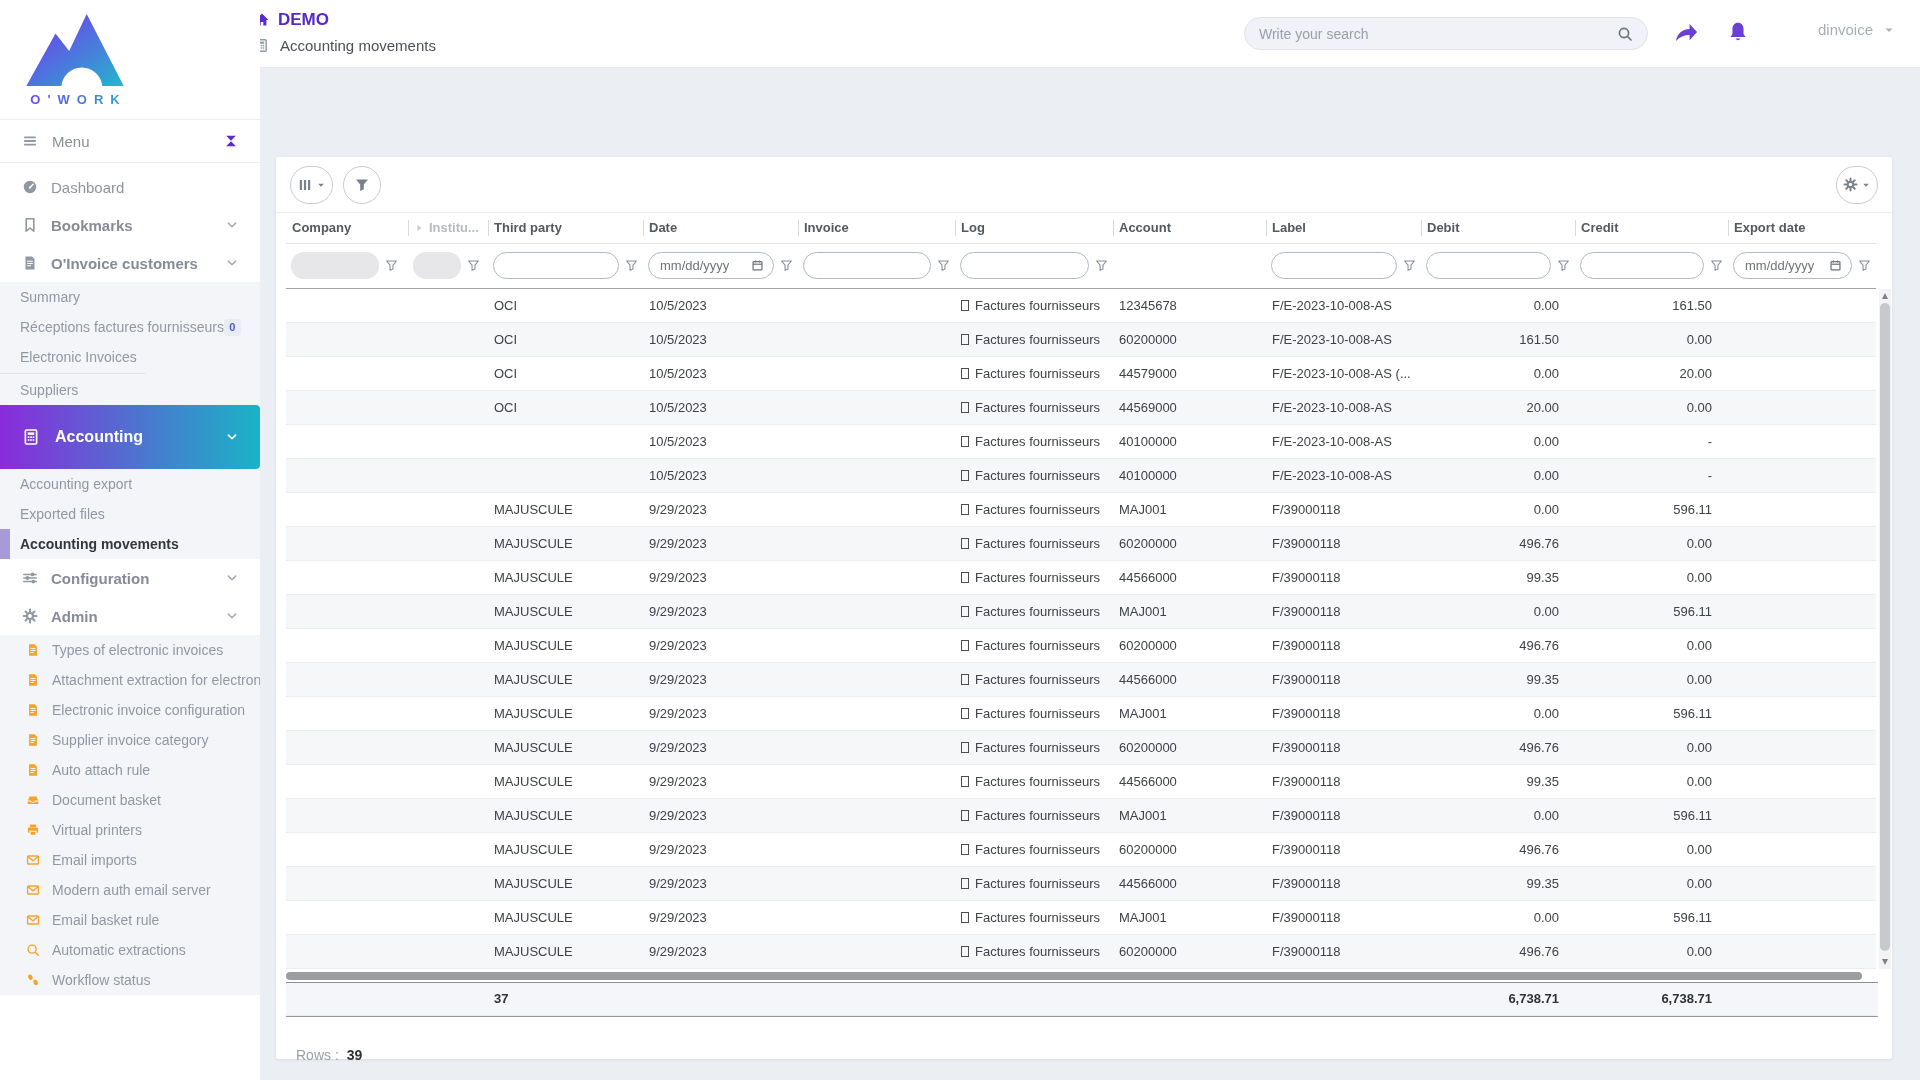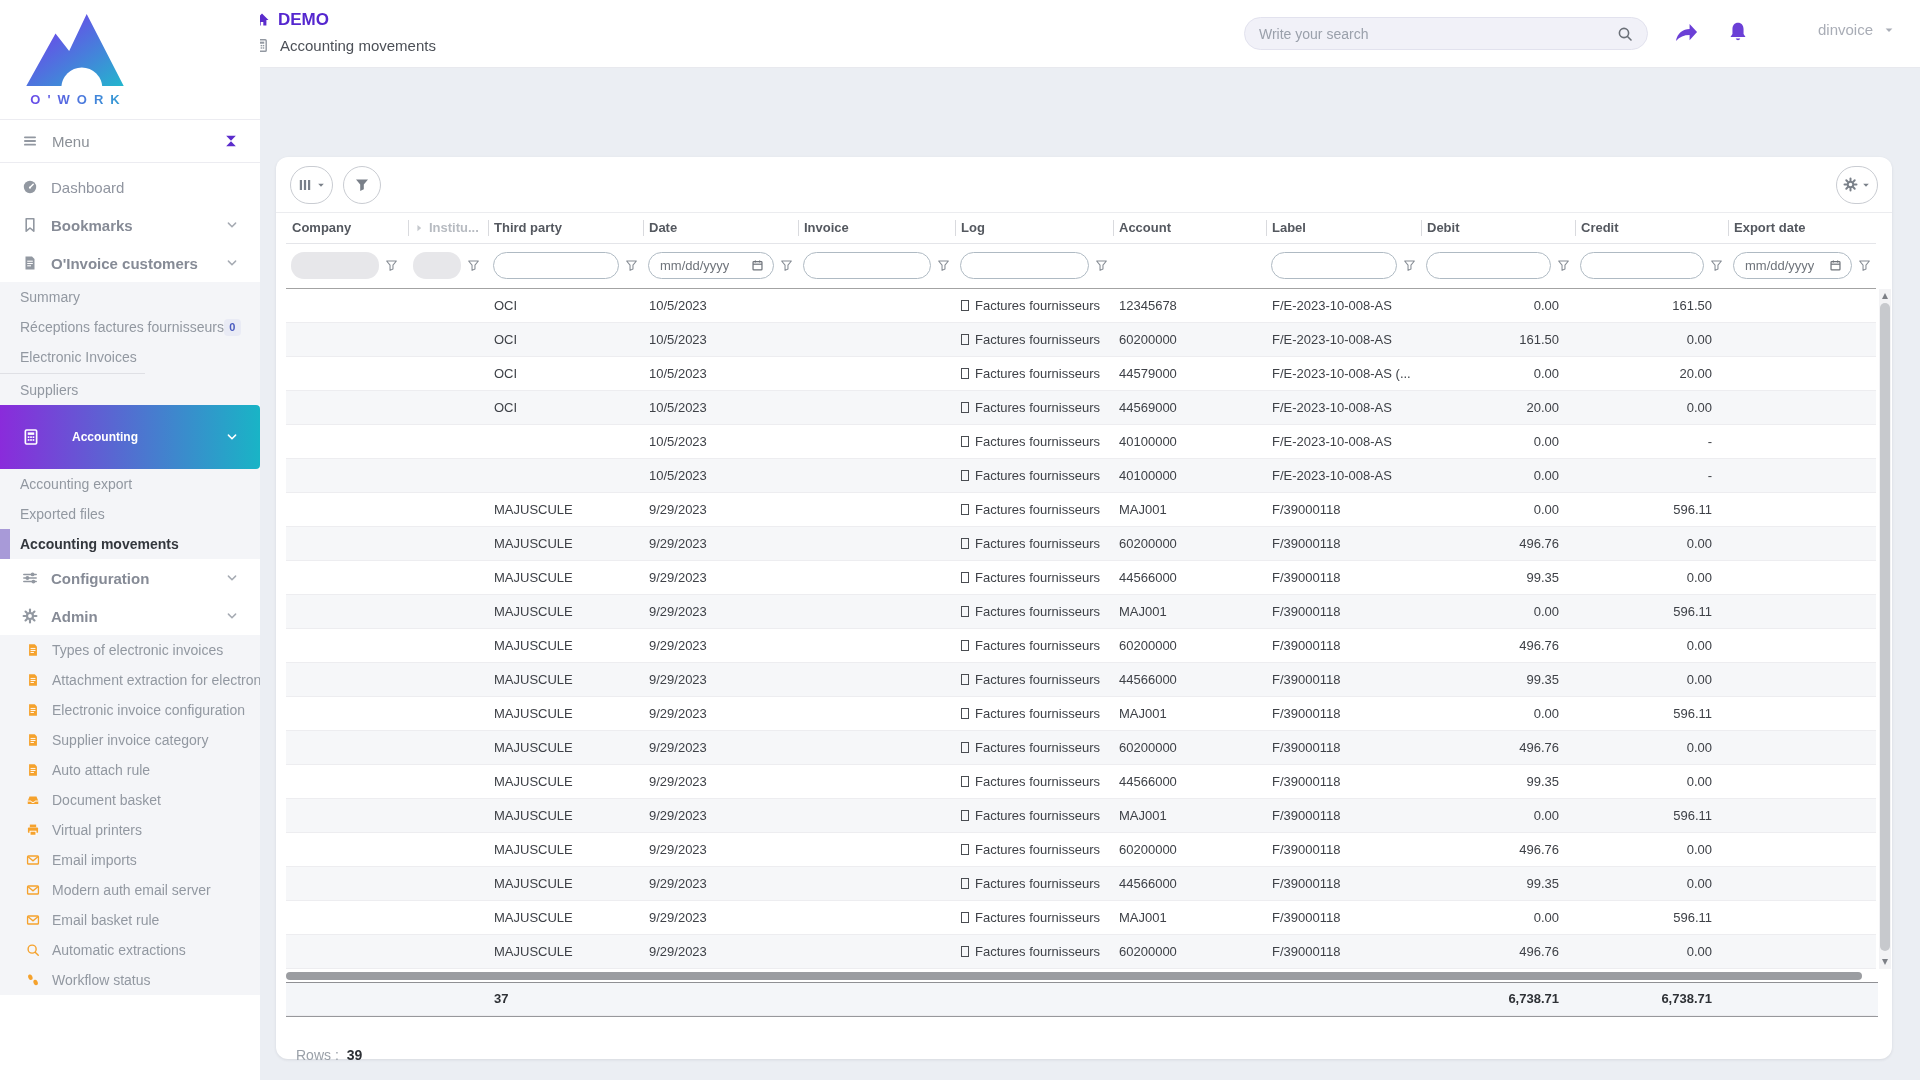--- a/index.html
+++ b/index.html
@@ -20,21 +20,21 @@
     background-clip:text;color:transparent}
   .menurow{margin-top:12px;height:44px;border-top:1px solid #ececf1;border-bottom:1px solid #ececf1;
     display:flex;align-items:center;gap:14px;padding:0 22px;color:#8b9097;font-size:15px;cursor:pointer}
   .menurow .grow{flex:1}
   .snav{padding-top:5px}
   .si{height:38px;display:flex;align-items:center;gap:13px;padding:0 22px;color:#9095a0;
     font-size:15px;position:relative;cursor:pointer;white-space:nowrap;overflow:hidden}
   .si.bold{font-weight:700;color:#868b96}
   .si .chev{margin-left:auto;color:#a6abb3}
   .si.active{height:64px;background:linear-gradient(90deg,#8a2bdb,#19b4c6);color:#fff;
-    font-weight:700;font-size:12px;border-radius:0 4px 4px 0;gap:32px}
+    font-weight:700;font-size:16px;border-radius:0 4px 4px 0;gap:15px}
   .si.active .chev{color:#fff}
   .ssub{height:30px;display:flex;align-items:center;background:#f4f5f8;padding:0 20px;
     color:#9298a1;font-size:14px;position:relative;cursor:pointer;white-space:nowrap;overflow:hidden}
   .ssub.withicon{padding-left:26px;gap:12px}
   .ssub.cur{color:#33373d;font-weight:700}
   .ssub.cur::before{content:"";position:absolute;left:0;top:0;width:10px;height:30px;background:#a89ad8}
   .sdiv{height:3px;background:#f4f5f8;position:relative}
   .sdiv::after{content:"";position:absolute;left:0;top:1px;width:145px;height:1px;background:#dfe0e5}
   .badge{margin-left:auto;min-width:17px;height:17px;background:#e9ebf5;color:#4a5bbf;
     font-size:11px;font-weight:700;border-radius:4px;display:flex;align-items:center;
@@ -52,21 +52,21 @@
     color:#555;font-family:Liberation Sans, sans-serif}
   ::placeholder{color:#9aa0ab}
   .hico{position:absolute;top:15px;width:34px;height:34px;display:flex;align-items:center;
     justify-content:center;cursor:pointer;background:none;border:none}
   .user{position:absolute;left:1558px;top:21px;display:flex;gap:10px;align-items:center;
     color:#a9adb6;font-size:15px;cursor:pointer}
 
   
   .content{position:absolute;left:260px;top:68px;width:1660px;height:1012px;background:#ebeef3}
   .card{position:absolute;left:16px;top:89px;width:1616px;height:902px;background:#fff;
-    border-radius:12px;box-shadow:0 1px 3px rgba(40,40,60,.10)}
+    border-radius:2px;box-shadow:0 1px 3px rgba(40,40,60,.10)}
   .toolbar{height:56px;display:flex;align-items:center;padding:0 14px;gap:10px;
     border-bottom:1px solid #ebecef}
   .cbtn{height:38px;min-width:38px;border:1px solid #c9ccd2;border-radius:19px;background:#fff;
     display:flex;align-items:center;justify-content:center;color:#7a8089;cursor:pointer;gap:3px;padding:0 6px}
   .toolbar .sp{flex:1}
 
   .gridwrap{position:relative;margin:0 14px 0 10px}
   table.grid{border-collapse:collapse;table-layout:fixed;width:1590px}
   thead th{height:30px;text-align:left;font-size:13px;font-weight:700;color:#54585f;
     padding:0 6px;position:relative;border-bottom:1px solid #e4e5e9;white-space:nowrap;overflow:hidden;cursor:pointer}

